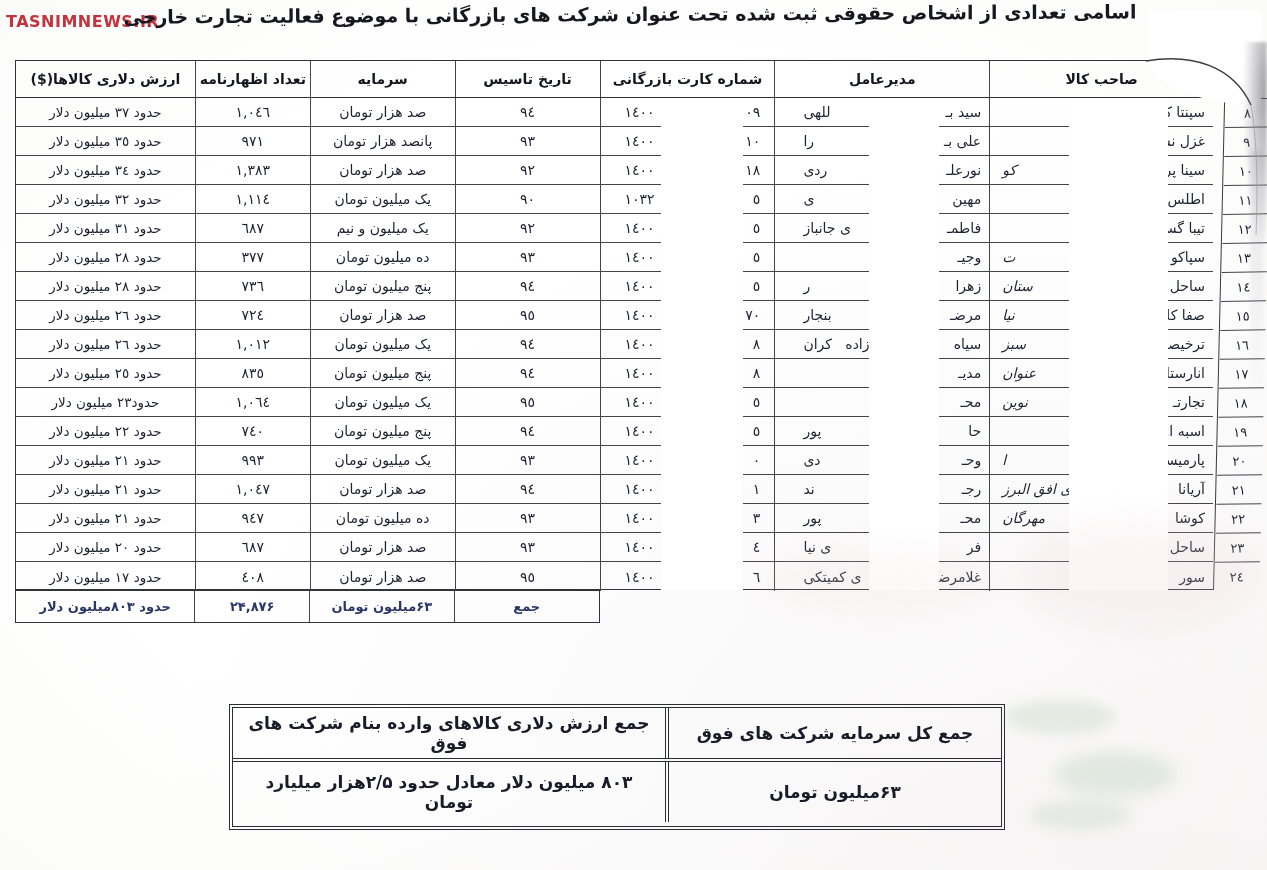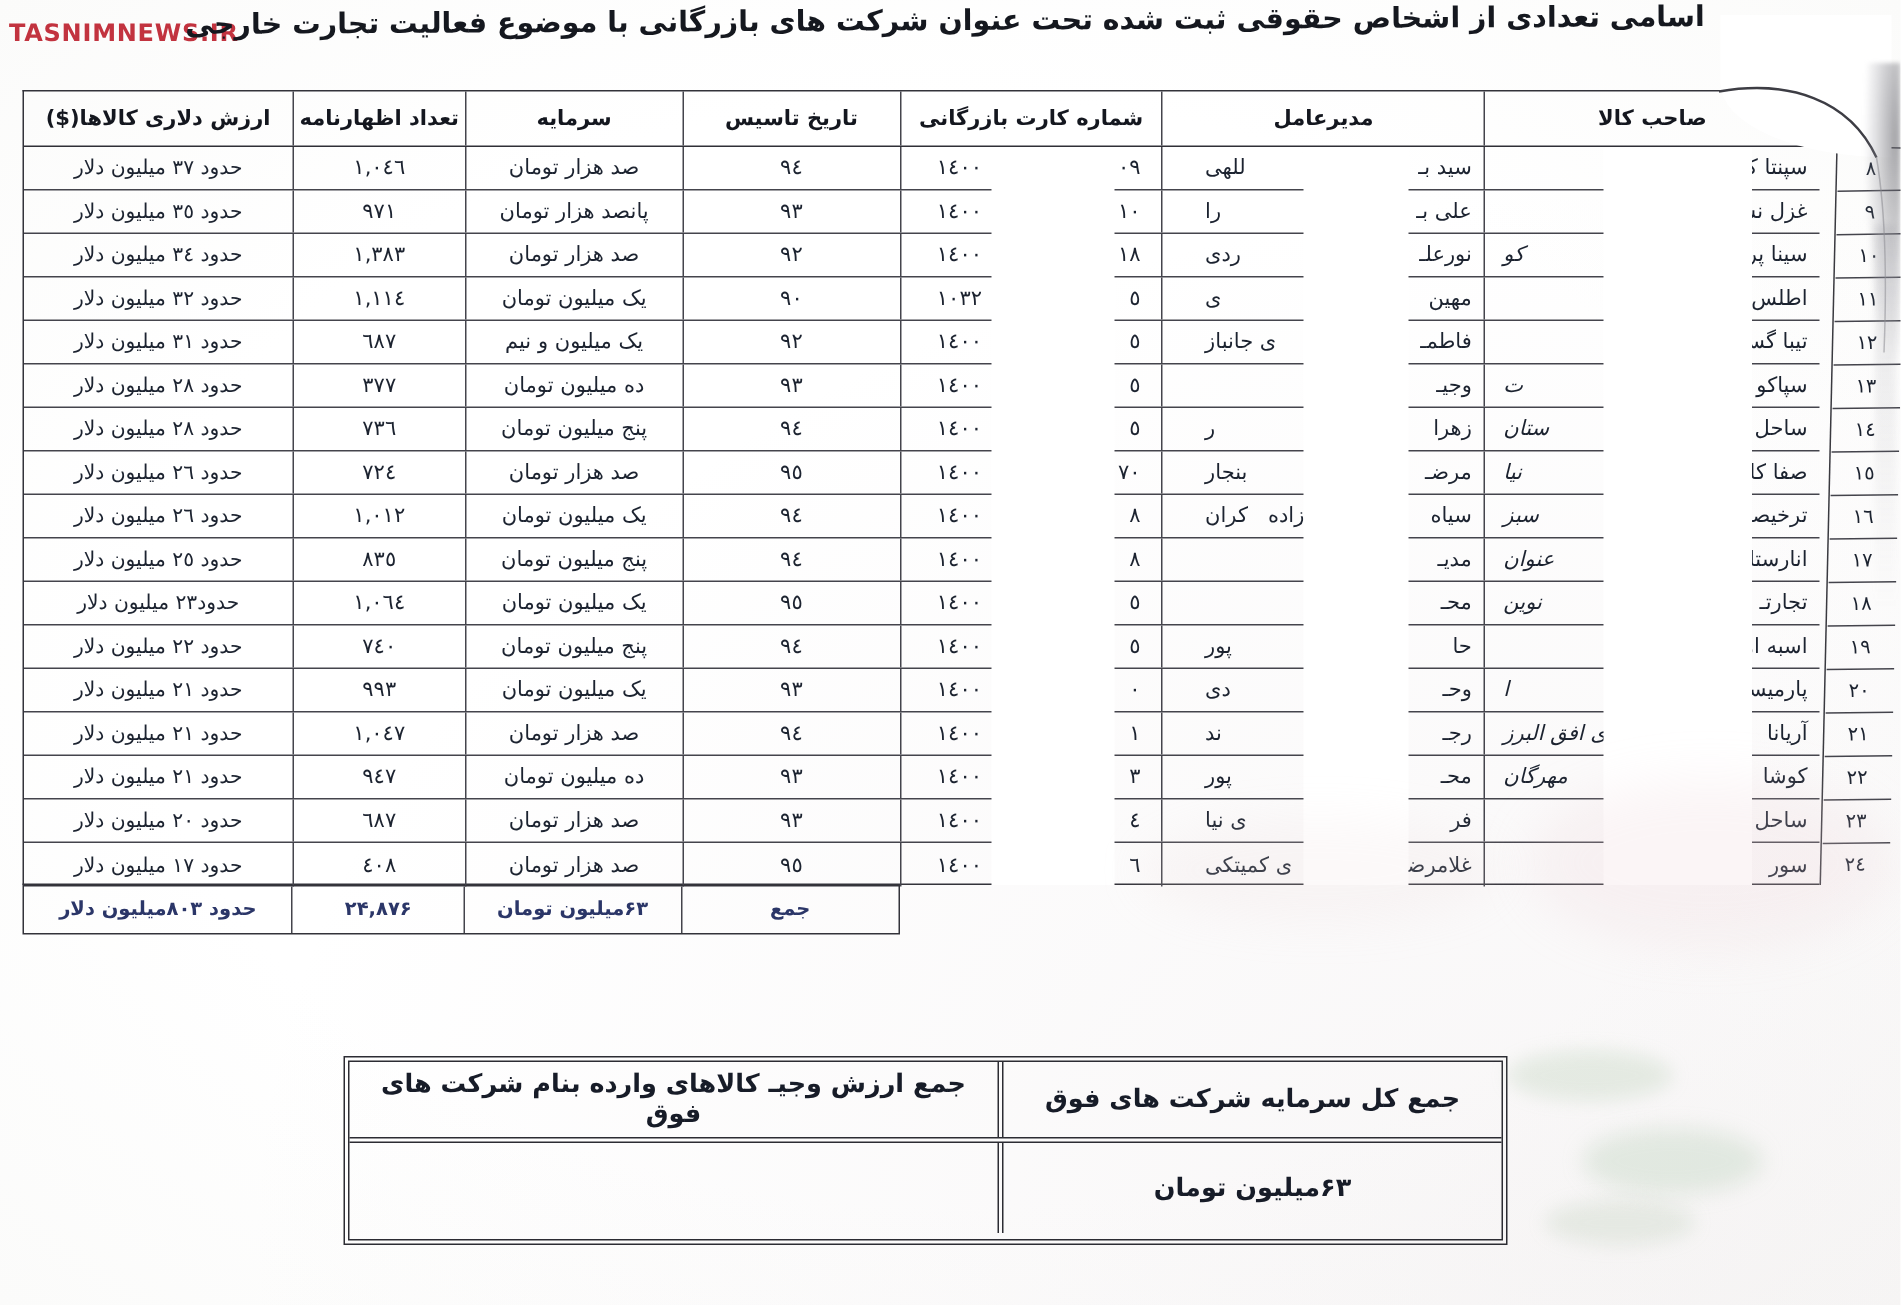--- a/index.html
+++ b/index.html
@@ -610,24 +610,25 @@
   <svg class="curlsvg" width="1267" height="870">
     <path d="M 1146 61 C 1192 53 1233 66 1251 105" fill="none" stroke="#3d3d44" stroke-width="1.6"></path>
     <path d="M 1251 105 C 1257 140 1258 185 1256 235" fill="none" stroke="#8a8a90" stroke-width="1" opacity="0.55"></path>
   </svg>
   <div class="edgeshadow"></div>
   <div class="edgeshadow2"></div>
 
   <div class="summary">
     <div class="srow srow1">
       <div class="scell s-capital">جمع کل سرمایه شرکت های فوق</div>
-      <div class="scell s-dollar">جمع ارزش وجیـ کالاهای وارده بنام شرکت های فوق</div>
+      <div class="scell s-dollar">جمع ارزش دلاری کالاهای وارده بنام شرکت های فوق</div>
     </div>
     <div class="srow srow2">
       <div class="scell s-capital">۶۳میلیون تومان</div>
+      <div class="scell s-dollar">۸۰۳ میلیون دلار معادل حدود ۲/۵هزار میلیارد تومان</div>
     </div>
   </div>
 
   <div class="smudge sm-p1"></div>
   <div class="smudge sm-p2"></div>
   <div class="smudge sm-g1"></div>
   <div class="smudge sm-g2"></div>
   <div class="smudge sm-g3"></div>
 
 </div>

